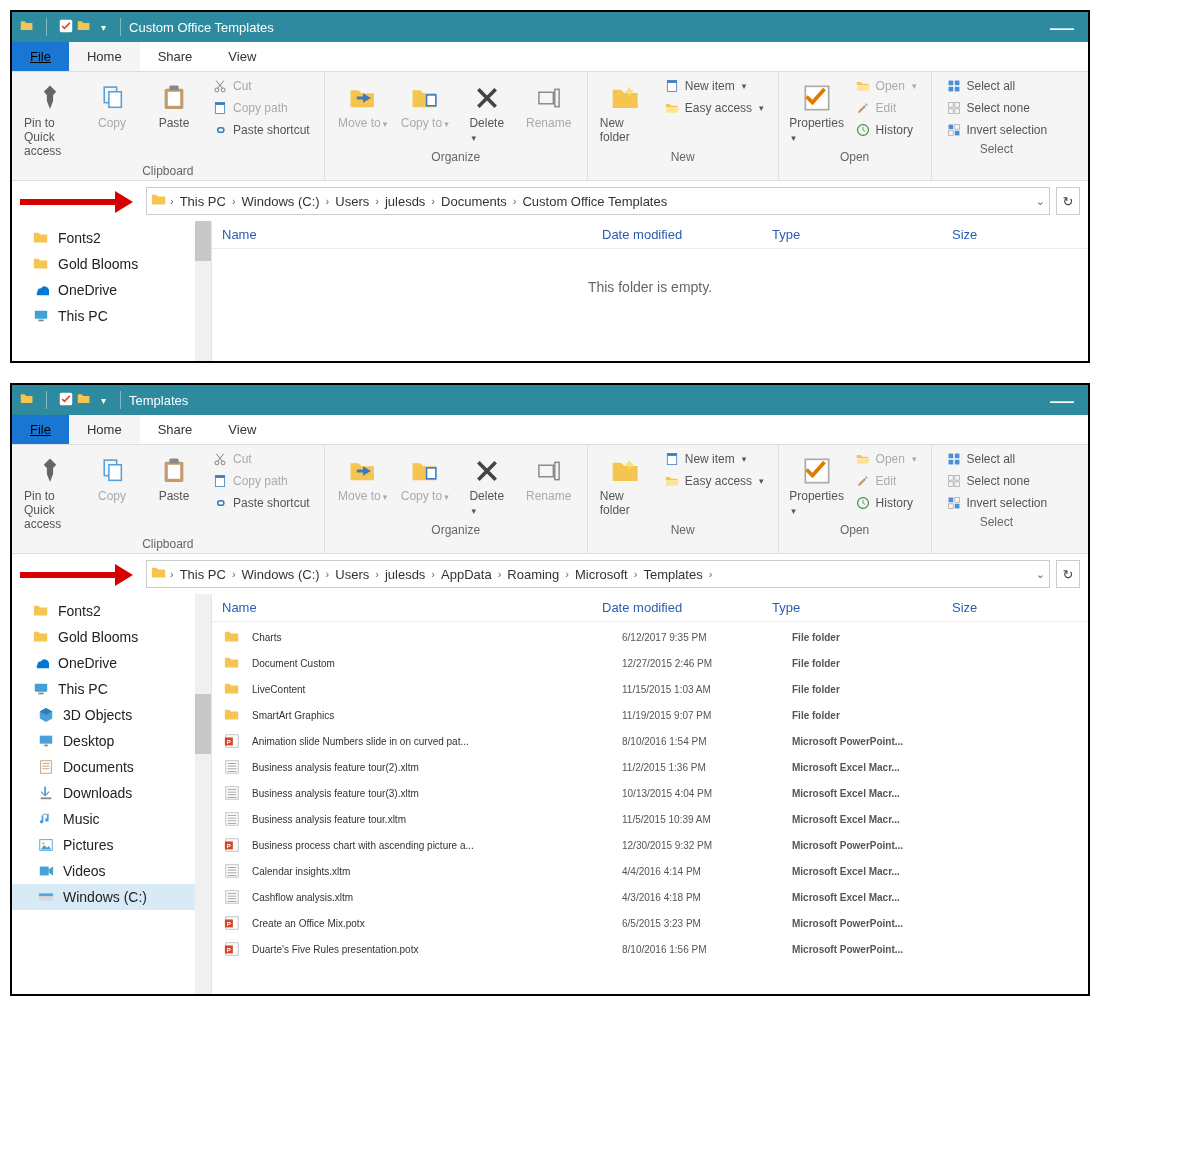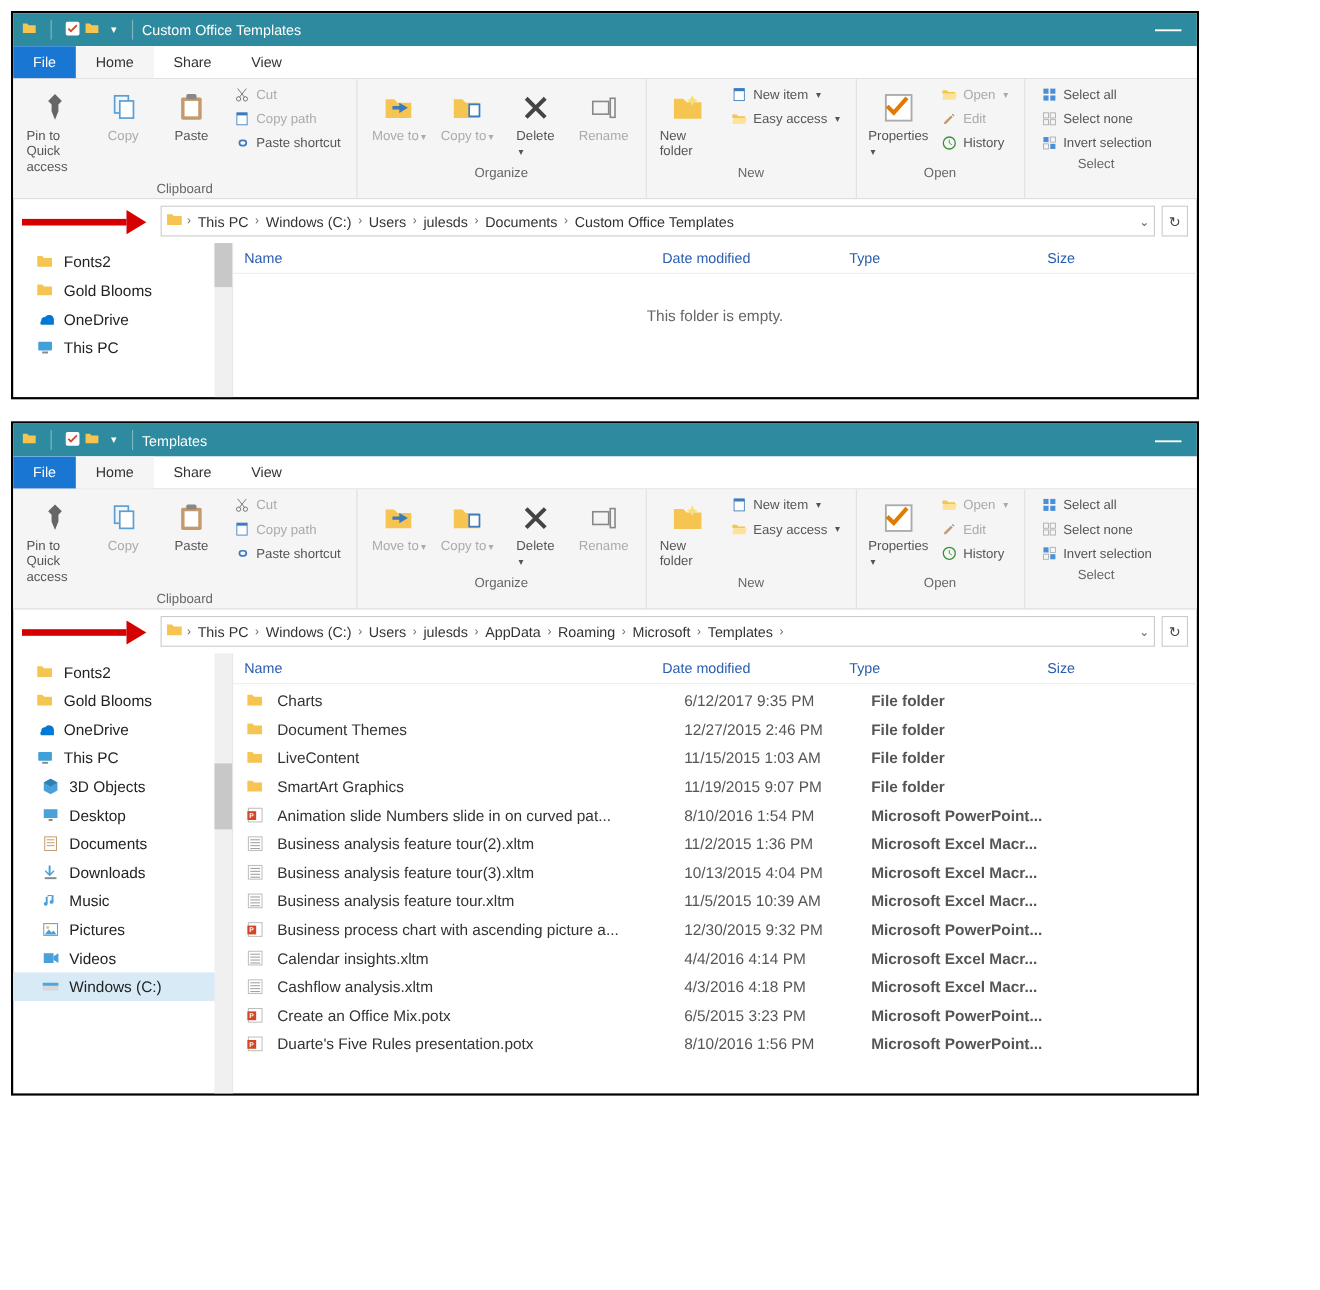--- a/index.html
+++ b/index.html
@@ -6,21 +6,21 @@
   body { font-family: "Segoe UI", Arial, sans-serif; font-size: 13px; color: #333; background: #fff; padding: 10px; }
   .window { border: 2px solid #000; margin-bottom: 20px; background: #fff; width: 1080px; }
   .titlebar { background: #2e8a9e; color: #fff; display: flex; align-items: center; height: 30px; padding: 0 8px; }
   .titlebar .folder-icons { display: flex; gap: 4px; align-items: center; }
   .titlebar .dropdown-arrow { color: #fff; font-size: 10px; margin: 0 6px; }
   .titlebar .sep { width: 1px; height: 18px; background: rgba(255,255,255,0.4); margin: 0 8px; }
   .titlebar .title-text { flex: 1; font-size: 13px; }
   .titlebar .minimize { color:#fff; font-size:24px; padding:0 6px; line-height:10px;}
   .tabs { display: flex; background:#fff; border-bottom:1px solid #ddd; height:30px; }
   .tab { padding: 0 18px; display:flex; align-items:center; font-size:13px; color:#333; cursor:pointer;}
-  .tab.file { background:#1976d2; color:#ffffff; }
+  .tab.file { background:#1976d2; color:#000000;text-decoration:underline; }
   .tab.active { background:#f5f5f5; }
   .ribbon { display:flex; background:#f5f5f5; border-bottom:1px solid #ddd; }
   .ribbon-group { display:flex; flex-direction:column; align-items:center; border-right:1px solid #e0e0e0; padding:4px 10px 2px 10px; }
   .ribbon-group-items { display:flex; align-items:flex-start; gap:6px; }
   .ribbon-group-label { font-size:12px; color:#666; padding-top:2px; }
   .big-button { display:flex; flex-direction:column; align-items:center; width:56px; color:#555; font-size:12px; padding:4px 2px; cursor:pointer;}
   .big-button .icon-slot { height:36px; display:flex; align-items:center; justify-content:center; }
   .small-button-stack { display:flex; flex-direction:column; gap:2px; }
   .small-button { display:flex; align-items:center; gap:5px; font-size:12px; color:#555; padding:2px 4px; cursor:pointer; white-space:nowrap;}
   .small-button .mini-icon { width:16px; height:16px; display:flex; align-items:center;justify-content:center;}
@@ -42,21 +42,21 @@
   .nav-scrollbar { position:absolute; right:0; top:0; width:16px; height:100%; background:#f0f0f0;}
   .nav-scroll-thumb { background:#c8c8c8; width:100%; }
   .list-pane { flex:1; }
   .col-headers { display:flex; color:#2a5db0; font-size:13px; padding:6px 10px; border-bottom:1px solid #eee;align-items:flex-end;}
   .col-name { width:380px; }
   .col-date { width:170px; }
   .col-type { width:180px; }
   .col-size { width:60px; }
   .empty-msg { text-align:center; color:#666; padding:30px 0; font-size:14px;}
   .file-rows { padding:2px 0;}
-  .file-row { display:flex; align-items:center; padding:3px 10px; font-size:14px; color:#333; cursor:pointer;}
+  .file-row { display:flex; align-items:center; padding:3px 10px; font-size:10px; color:#333; cursor:pointer;}
   .file-row .file-icon { width:20px; height:20px; margin-right:10px; display:flex;align-items:center;justify-content:center;}
   .file-row .cell-name { width:370px; white-space:nowrap; overflow:hidden; text-overflow:ellipsis;}
   .file-row .cell-date { width:170px; color:#555;}
   .file-row .cell-type { width:200px; color:#555;font-weight:bold;}
   .icon-folder-svg{fill:#f5c451;}
   .disabled { color:#aaa;}
   .arrow-dn{font-size:9px;margin-left:2px;}
 </style>
 </head>
 <body>
@@ -874,21 +874,21 @@
          <span class="cell-name">Charts</span>
          <span class="cell-date">6/12/2017 9:35 PM</span>
          <span class="cell-type">File folder</span>
        </div>
             <div class="file-row">
          <span class="file-icon">
                 <svg width="16" height="16" viewBox="0 0 18 18">
                   <use href="#ic-folder"></use>
                 </svg>
               </span>
-         <span class="cell-name">Document Themes</span>
+         <span class="cell-name">Document Custom</span>
          <span class="cell-date">12/27/2015 2:46 PM</span>
          <span class="cell-type">File folder</span>
        </div>
             <div class="file-row">
          <span class="file-icon">
                 <svg width="16" height="16" viewBox="0 0 18 18">
                   <use href="#ic-folder"></use>
                 </svg>
               </span>
          <span class="cell-name">LiveContent</span>

